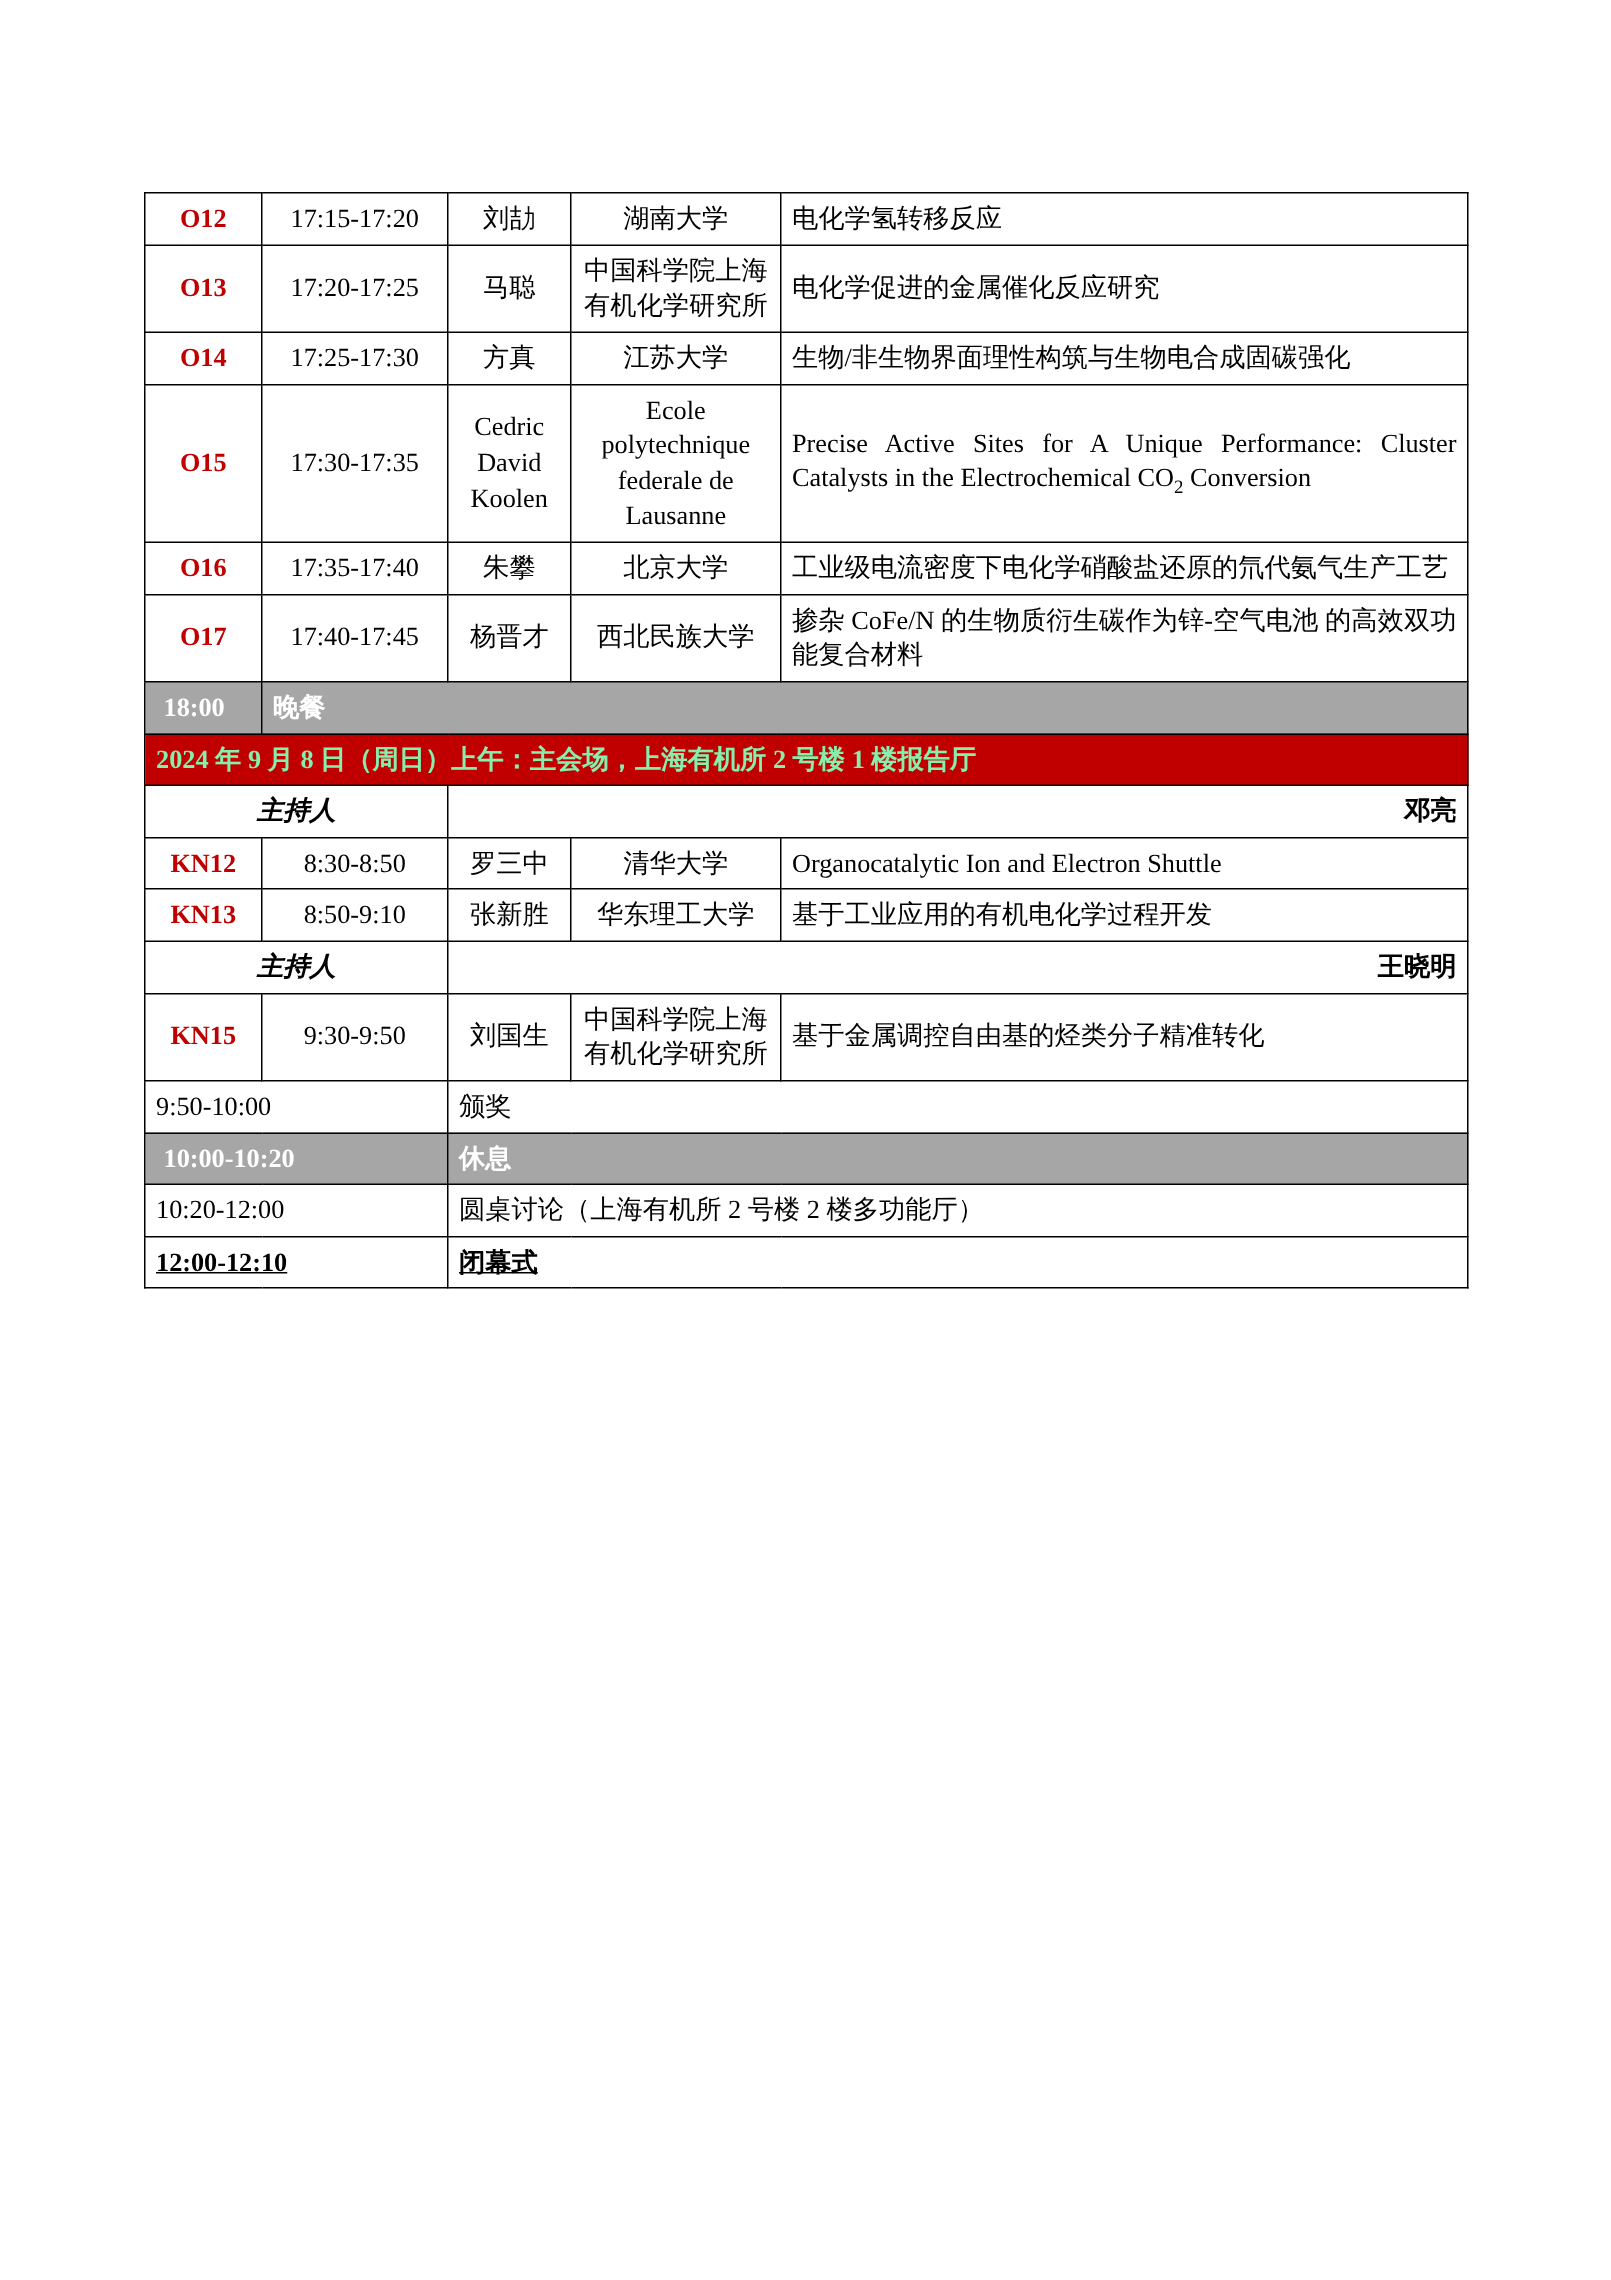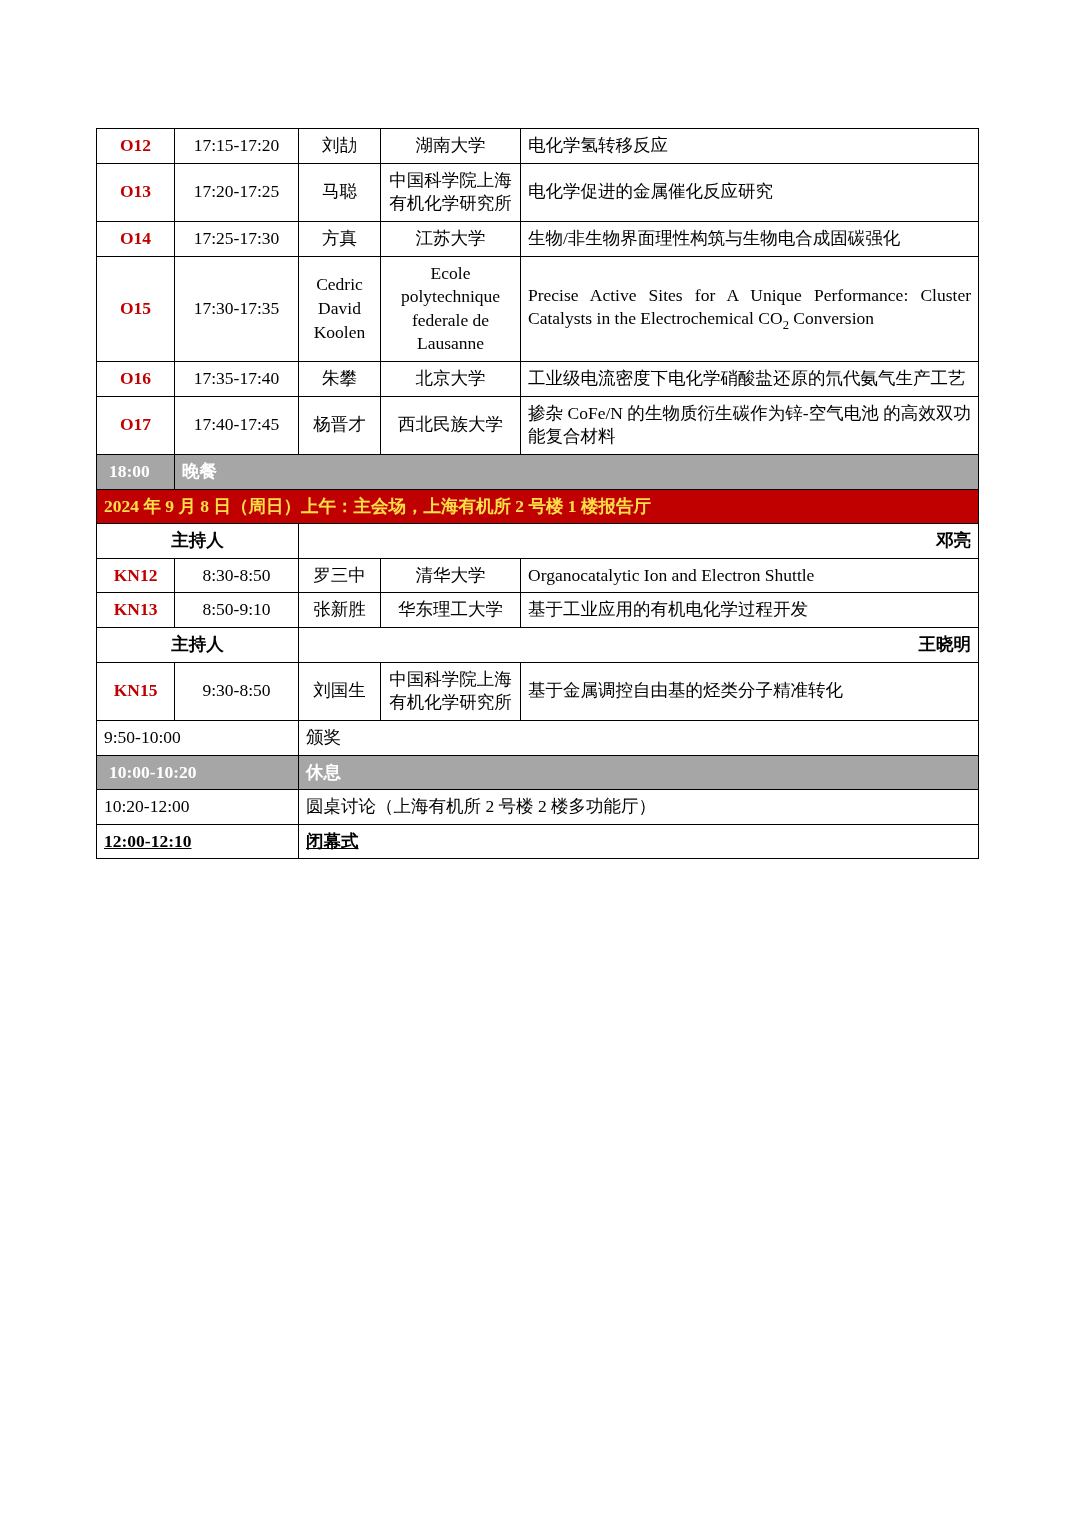--- a/index.html
+++ b/index.html
@@ -54,29 +54,30 @@
     text-align-last: left;
   }
   .greybar td {
     background: #a6a6a6;
     color: #ffffff;
     font-weight: bold;
   }
   .greybar .t1 { padding-left: 12px; }
   .redbar td {
     background: #c00000;
-    color: #fde047;
+    color: #86efac;
     font-weight: bold;
     padding-left: 12px;
     font-size: 17.5px;
   }
   .plainrow td { background: #ffffff; }
   .host-label {
     text-align: center;
     font-weight: bold;
+    font-style: italic;
   }
   .host-name {
     text-align: right;
     font-weight: bold;
   }
   .bold { font-weight: bold; text-decoration: underline; }
   .plain-left { padding-left: 10px; }
   sub {
     font-size: 0.72em;
     vertical-align: sub;
@@ -176,21 +177,21 @@
       </tr>
 
       <tr>
         <td colspan="2" class="host-label">主持人</td>
         <td colspan="3" class="host-name">王晓明</td>
       </tr>
 
 
       <tr>
         <td class="code">KN15</td>
-        <td class="ctr">9:30-8:50</td>
+        <td class="ctr">9:30-9:50</td>
         <td class="ctr">刘国生</td>
         <td class="ctr">中国科学院上海有机化学研究所</td>
         <td class="just">基于金属调控自由基的烃类分子精准转化</td>
       </tr>
 
       <tr class="plainrow">
         <td colspan="2" class="plain-left">9:50-10:00</td>
         <td colspan="3">颁奖</td>
       </tr>
 

